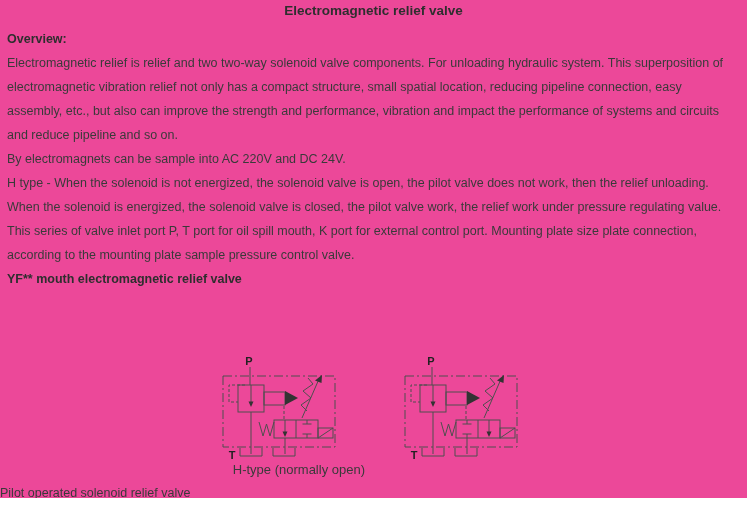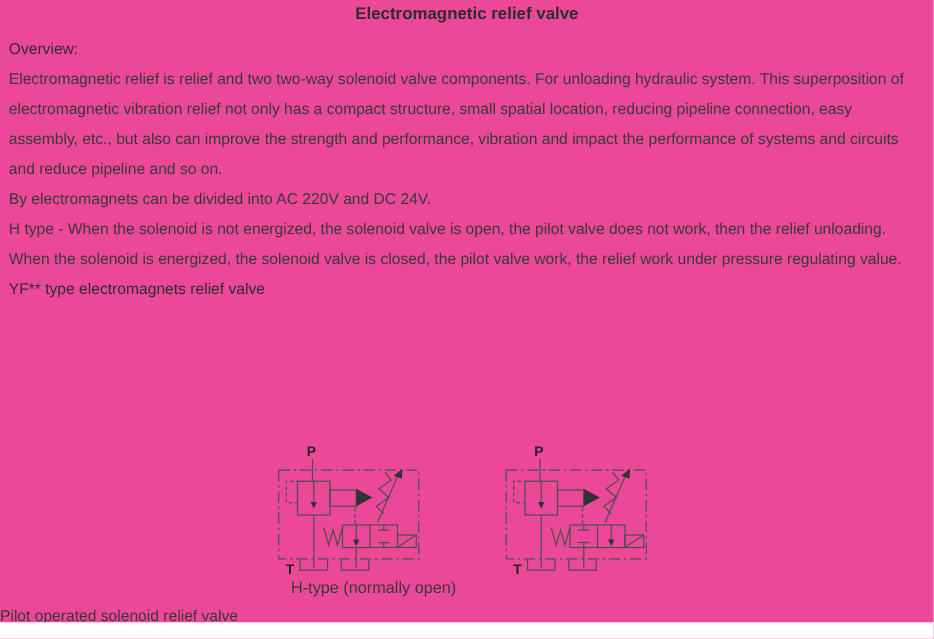--- a/index.html
+++ b/index.html
@@ -9,21 +9,21 @@
   }
   .title{
     position:absolute;top:3px;left:0;width:100%;text-align:center;
     font-size:13.5px;font-weight:bold;color:#2e2e2e;margin:0;
   }
   .body{
     position:absolute;top:27px;left:7px;width:733px;
     font-size:12.5px;line-height:24px;
   }
   .body p{margin:0;}
-  .bold{font-weight:normal;color:#2e2e2e;}
+  .bold{font-weight:bold;color:#2e2e2e;}
   .figure{position:absolute;top:0;left:0;width:747px;height:511px;pointer-events:none;}
   .schem{position:absolute;}
   .schem.left{left:215px;top:352px;}
   .schem.right{left:397px;top:352px;}
   .schem line,.schem path,.schem polyline,.schem rect{
     stroke:#4f4f4f;stroke-width:1;fill:none;
   }
   .schem .dashdot{stroke-dasharray:9 3 2 3;}
   .schem .dashed{stroke-dasharray:3 2;}
   .schem .fill{fill:#333333;stroke:none;}
@@ -45,23 +45,24 @@
 </head>
 <body>
 
 <div class="page">
 
   <h1 class="title">Electromagnetic relief valve</h1>
 
   <div class="body">
     <p class="bold">Overview:</p>
     <p>Electromagnetic relief is relief and two two-way solenoid valve components. For unloading hydraulic system. This superposition of electromagnetic vibration relief not only has a compact structure, small spatial location, reducing pipeline connection, easy assembly, etc., but also can improve the strength and performance, vibration and impact the performance of systems and circuits and reduce pipeline and so on.</p>
-    <p>By electromagnets can be divided into AC 220V and DC 24V.</p>
+    <p>By electromagnets can be sample into AC 220V and DC 24V.</p>
     <p>H type - When the solenoid is not energized, the solenoid valve is open, the pilot valve does not work, then the relief unloading. When the solenoid is energized, the solenoid valve is closed, the pilot valve work, the relief work under pressure regulating value.</p>
-    <p class="bold">YF** type electromagnets relief valve</p>
+    <p>This series of valve inlet port P, T port for oil spill mouth, K port for external control port. Mounting plate size plate connection, according to the mounting plate sample pressure control valve.</p>
+    <p class="bold">YF** mouth electromagnetic relief valve</p>
   </div>
 
   <div class="figure">
 
     <svg class="schem left" width="135" height="112" viewBox="0 0 135 112">
       <text x="34" y="13">P</text>
       <line x1="35" y1="15" x2="35" y2="33"></line>
       <rect class="dashdot" x="8" y="24" width="112" height="71"></rect>
       <path class="dashed" d="M30,33 H14 V50 H23"></path>
       <g>

